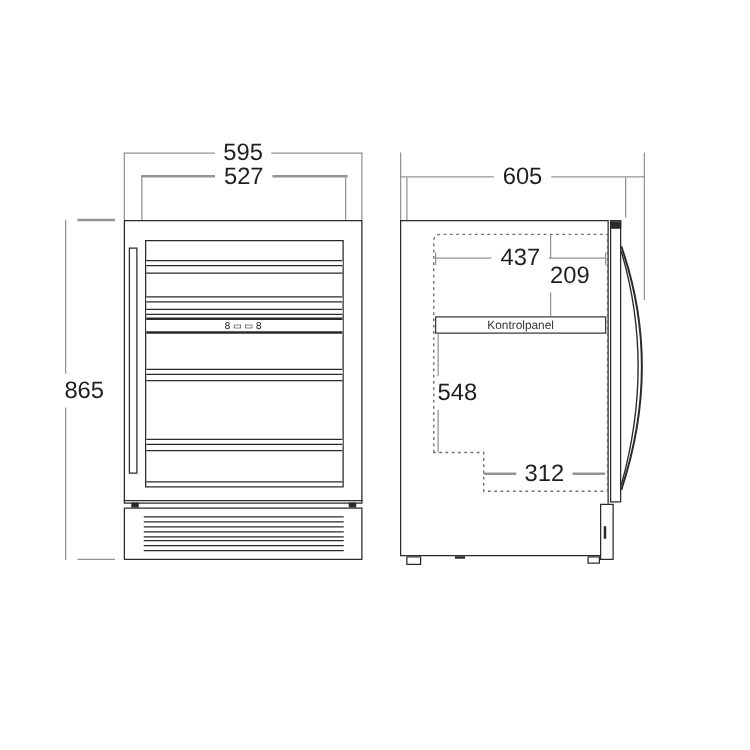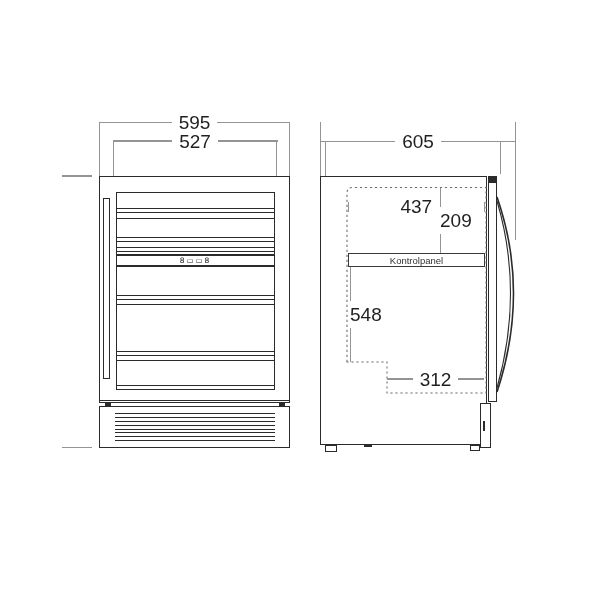--- a/index.html
+++ b/index.html
@@ -42,20 +42,25 @@
   <div class="ext" style="left:288.5px;top:122px;height:54px;"></div>
 
   <div class="dim-h" style="left:112.5px;top:131.5px;width:165px;height:19px;">
     <div class="seg"></div>
     <div class="lbl">527</div>
     <div class="seg"></div>
   </div>
   <div class="ext" style="left:112.5px;top:140px;height:52px;"></div>
   <div class="ext" style="left:276px;top:140px;height:52px;"></div>
 
+  <div class="dim-v" style="left:51.5px;top:176px;width:41px;height:272px;">
+    <div class="seg"></div>
+    <div class="lbl">865</div>
+    <div class="seg"></div>
+  </div>
   <div class="tick-h" style="left:62px;top:175.4px;width:30px;"></div>
   <div class="tick-h" style="left:62px;top:446.8px;width:30px;"></div>
 
   <div class="obox" style="left:99px;top:176px;width:191px;height:227px;"></div>
   <div class="thinline" style="left:99px;top:399.5px;width:191px;"></div>
 
   <div class="obox" style="left:103px;top:198px;width:7px;height:181px;border-width:1.4px;"></div>
 
   <div class="obox" style="left:116px;top:192px;width:159px;height:198px;border-width:1.5px;"></div>
 
@@ -92,21 +97,21 @@
 
   <div class="ext" style="left:324.5px;top:142px;height:34px;"></div>
   <div class="ext" style="left:500px;top:142px;height:32px;"></div>
 
   <div class="obox" style="left:320px;top:176px;width:167px;height:269px;"></div>
 
   <svg style="left:340px;top:182px;" width="150" height="215" viewBox="0 0 150 215">
     <path d="M7,180 L7,11 Q7,5.5 13,5.5 L146,5.5 L146,211 L47,211 L47,180 Z" fill="none" stroke="#6e6e6e" stroke-width="1.1" stroke-dasharray="2.2 2.8"></path>
   </svg>
 
-  <div class="dim-h" style="left:348px;top:197px;width:136.5px;height:19px;flex-direction:column;">
+  <div class="dim-h" style="left:348px;top:197px;width:136.5px;height:19px;">
     <div class="seg"></div>
     <div class="lbl">437</div>
     <div class="seg"></div>
   </div>
   <div class="tick-v" style="left:347.5px;top:202px;height:10px;"></div>
   <div class="tick-v" style="left:483.5px;top:202px;height:10px;"></div>
 
   <div class="dim-v" style="left:440px;top:188px;width:40px;height:65px;">
     <div class="seg"></div>
     <div class="lbl">209</div>

